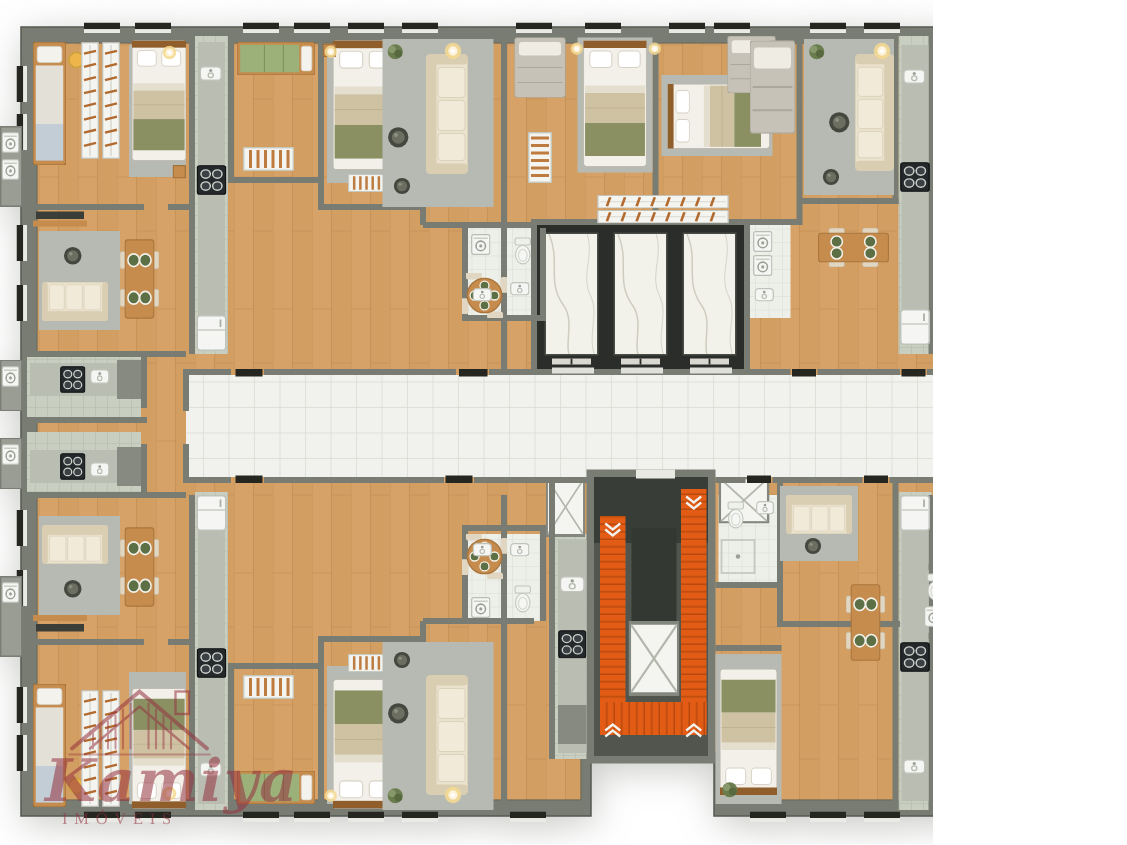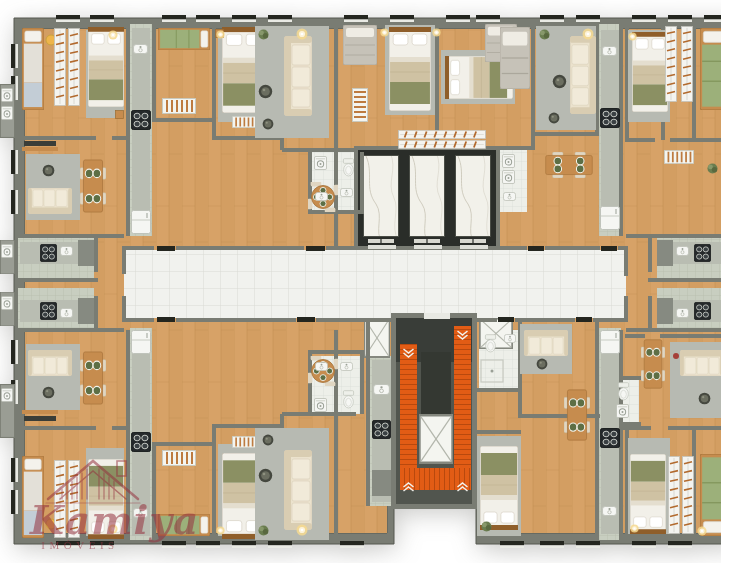--- a/index.html
+++ b/index.html
@@ -1,16 +1,16 @@
 <!DOCTYPE html>
 <html style="--background: #ffffff; --wall: #797c73; --wallDark: #565951; --lintel: #24261f; --wood: #d7a267; --woodDark: #b9854a; --rug: #b7bab2; --rugDark: #a3a69e; --corridor: #f1f2ee; --tileLine: #d9dbd4; --bathTile: #edefe9; --kitchenTile: #c8cec0; --kitchenLine: #b3baa9; --marble: #f2f1ea; --marbleVein: #c7c3b4; --elevatorFrame: #2a2d29; --stairFloor: #51554e; --stairDark: #393d38; --stairOrange: #e25c15; --stairTread: #b8490e; --sofa: #ebe2cd; --sofaDark: #d9cdb2; --bedWhite: #f2f0e9; --bedBeige: #cfc2a3; --bedOlive: #8b9063; --bedGreen: #9cb07a; --bedGray: #c6c2b8; --woodFurn: #c68c4e; --woodFurnDark: #8f5e2a; --plate: #5d6f45; --appliance: #25292b; --fixture: #f5f6f3; --counter: #b9bdb2; --accentWarm: #eeb54b; --glow: #f6d98f; --brand: #95323f;"><head>
 <meta charset="utf-8">
 <style>
   html,body{margin:0;padding:0;background:#fff;}
-  .stage{position:relative;width:721px;height:563px;background:var(--background,#fff);overflow:hidden;
+  .stage{position:relative;width:622px;height:563px;background:var(--background,#fff);overflow:hidden;
          font-family:"Liberation Sans",sans-serif;}
   svg{display:block;}
   .bldg{filter:drop-shadow(2px 5px 12px rgba(70,70,60,.28));}
   .wm{opacity:.55;}
   .wm-script{font-family:"DejaVu Serif",serif;font-style:italic;font-weight:600;
              font-size:39px;letter-spacing:1px;fill:var(--brand,#95323f);}
   .wm-caps{font-family:"Liberation Serif",serif;font-size:11px;letter-spacing:4.5px;
            fill:var(--brand,#95323f);}
 </style>
 </head>

